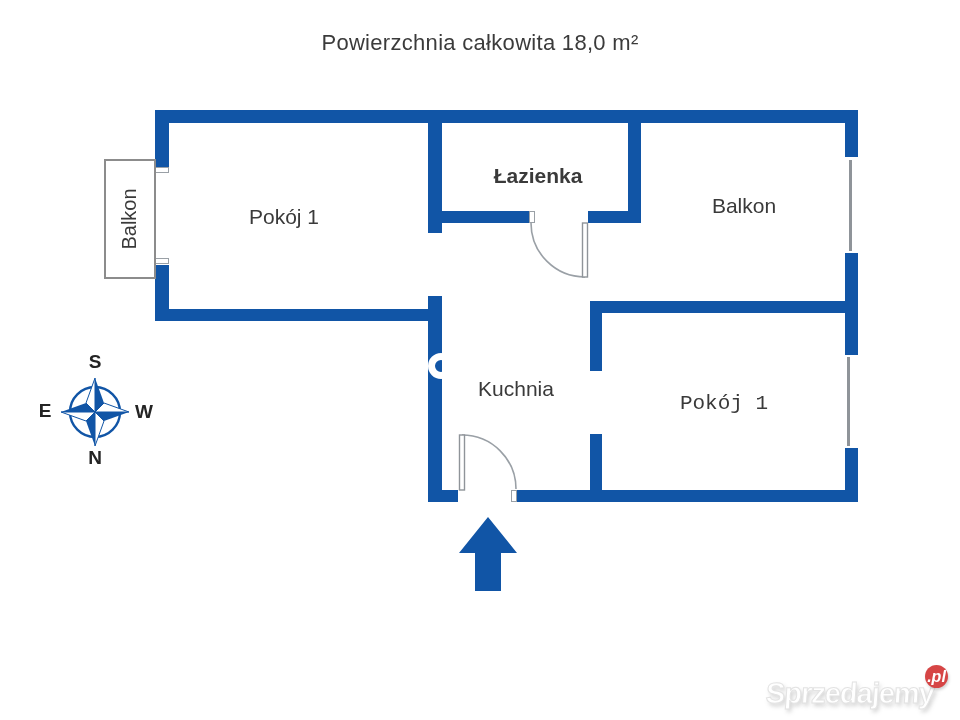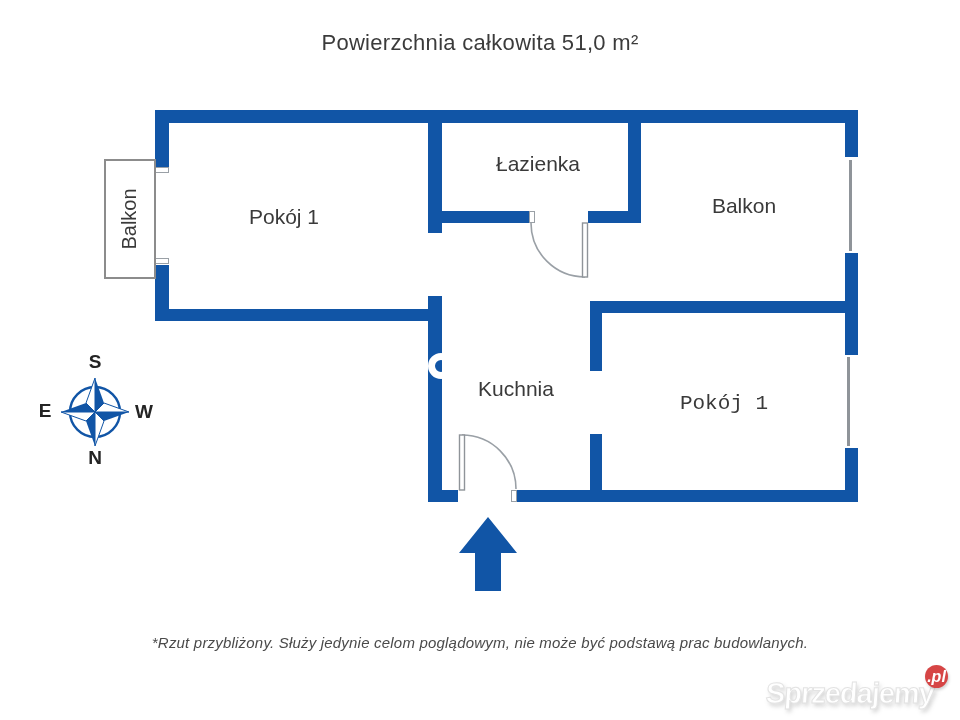--- a/index.html
+++ b/index.html
@@ -52,21 +52,21 @@
   svg .leaf{fill:#fff;stroke:#8f9499;stroke-width:1.4px;}
   svg .c-dark{fill:var(--wall-blue,#1155a6);}
   svg .c-light{fill:#fff;stroke:var(--wall-blue,#1155a6);stroke-width:1px;}
   svg .c-ring{fill:none;stroke:var(--wall-blue,#1155a6);stroke-width:2.4px;}
 </style>
 </head>
 <body>
 
 <div class="canvas">
 
-  <div class="title">Powierzchnia całkowita 51,0 m²</div>
+  <div class="title">Powierzchnia całkowita 18,0 m²</div>
 
   <div class="wall" style="left:155px;top:110px;width:703px;height:13px;"></div>
 
   <div class="wall" style="left:155px;top:110px;width:14px;height:58px;"></div>
   <div class="wall" style="left:155px;top:265px;width:14px;height:56px;"></div>
 
   <div class="wall" style="left:155px;top:309px;width:286px;height:12px;"></div>
 
   <div class="wall" style="left:428px;top:110px;width:14px;height:123px;"></div>
   <div class="wall" style="left:428px;top:211px;width:105px;height:12px;"></div>
@@ -122,25 +122,24 @@
       <polygon class="c-light" points="-34,0 -9,9 0,0"></polygon>
       <polygon class="c-dark" points="-34,0 -9,-9 0,0"></polygon>
     </g>
   </svg>
   <div class="compass-letter" style="left:95px;top:362px;">S</div>
   <div class="compass-letter" style="left:95px;top:458px;">N</div>
   <div class="compass-letter" style="left:45px;top:411px;">E</div>
   <div class="compass-letter" style="left:144px;top:412px;">W</div>
 
   <div class="room-label" style="left:284px;top:217px;">Pokój 1</div>
-  <div class="room-label" style="left:538px;top:164px;">Łazienka</div>
+  <div class="room-label" style="left:538px;top:176px;font-weight:bold;">Łazienka</div>
   <div class="room-label" style="left:744px;top:206px;">Balkon</div>
   <div class="room-label" style="left:516px;top:389px;">Kuchnia</div>
   <div class="room-label" style="left:724px;top:403px;font-family:Liberation Mono, monospace;">Pokój 1</div>
 
-  <div class="disclaimer">*Rzut przybliżony. Służy jedynie celom poglądowym, nie może być podstawą prac budowlanych.</div>
 
   <div class="watermark">
     <span class="wm-text">Sprzedajemy</span>
     <span class="wm-badge">.pl</span>
   </div>
 
 </div>
 
 </body></html>

